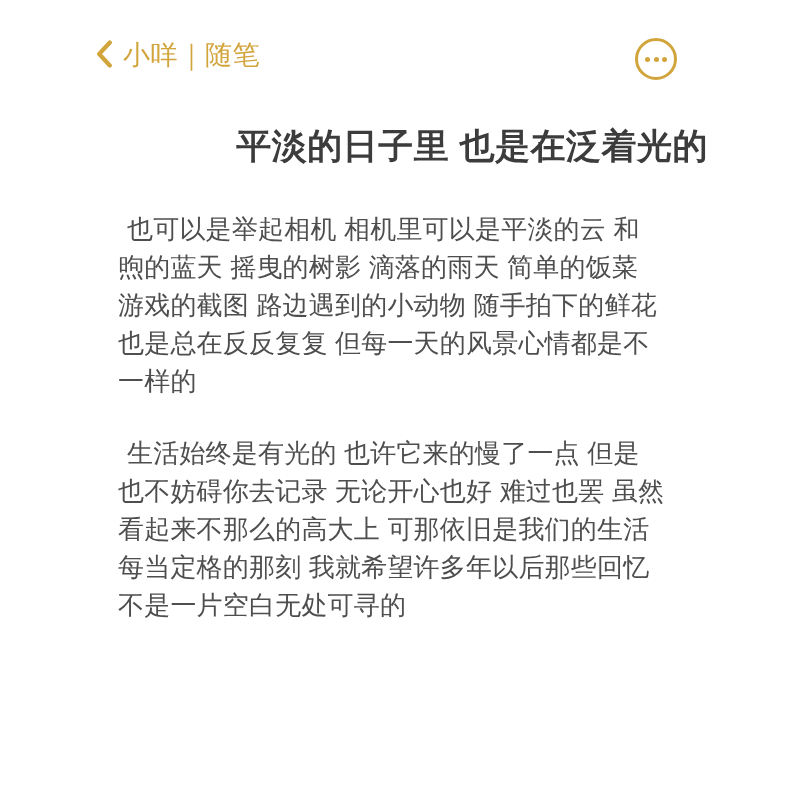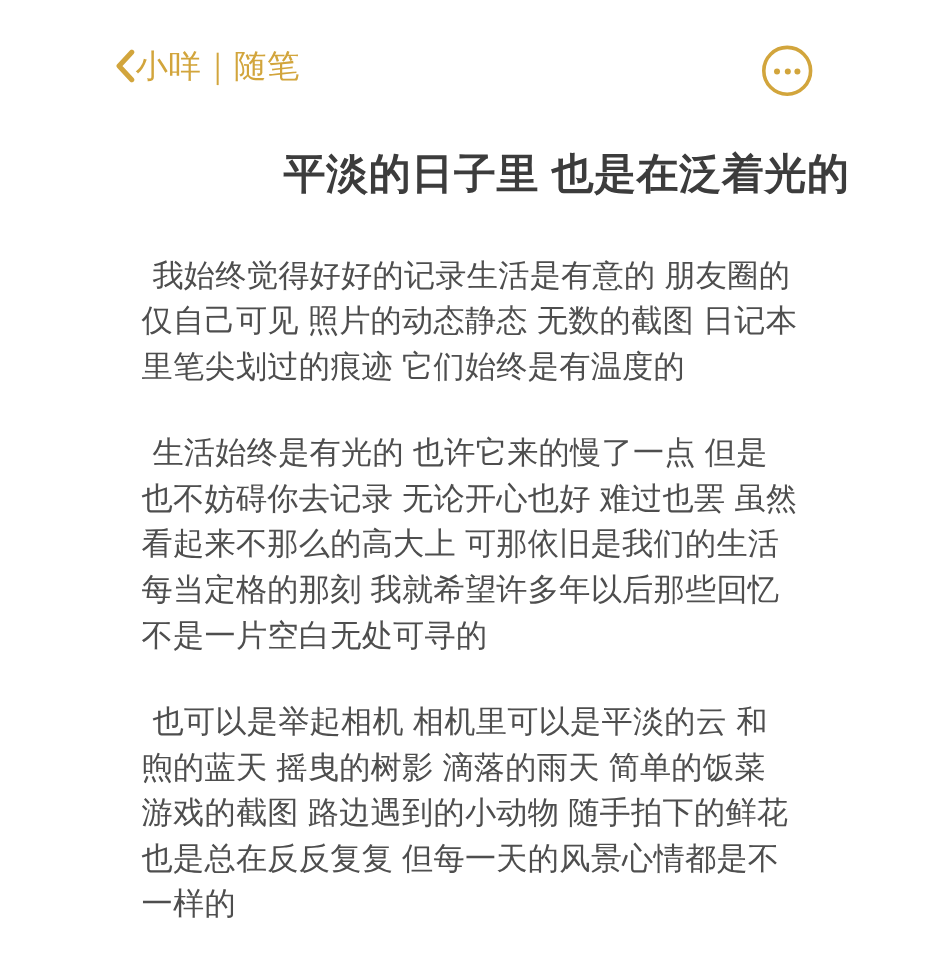--- a/index.html
+++ b/index.html
@@ -20,21 +20,21 @@
     height:800px;
     background:var(--bg);
     overflow:hidden;
   }
   
   .back{
     position:absolute;
     left:96px;
     top:40px;
     display:flex;
-    align-items:center;
+    gap:10px;
     cursor:pointer;
   }
   .chevron{
     width:17px;
     height:28px;
     stroke:var(--gold);
     stroke-width:4.2;
     fill:none;
     stroke-linecap:round;
     stroke-linejoin:round;
@@ -111,30 +111,27 @@
 
   <div class="more" title="">
     <span class="dot"></span>
     <span class="dot"></span>
     <span class="dot"></span>
   </div>
 
   <div class="content">
     <h1 class="note-title">平淡的日子里 也是在泛着光的</h1>
 
-    <p class="para">我始终觉得好好的记录生活是有意的 朋友圈的
-仅自己可见 照片的动态静态 无数的截图 日记本
-里笔尖划过的痕迹 它们始终是有温度的</p>
+
+    <p class="para">也可以是举起相机 相机里可以是平淡的云 和
+煦的蓝天 摇曳的树影 滴落的雨天 简单的饭菜 
+游戏的截图 路边遇到的小动物 随手拍下的鲜花 
+也是总在反反复复 但每一天的风景心情都是不
+一样的</p>
 
     <p class="para">生活始终是有光的 也许它来的慢了一点 但是
 也不妨碍你去记录 无论开心也好 难过也罢 虽然
 看起来不那么的高大上 可那依旧是我们的生活 
 每当定格的那刻 我就希望许多年以后那些回忆
 不是一片空白无处可寻的</p>
-
-    <p class="para">也可以是举起相机 相机里可以是平淡的云 和
-煦的蓝天 摇曳的树影 滴落的雨天 简单的饭菜 
-游戏的截图 路边遇到的小动物 随手拍下的鲜花 
-也是总在反反复复 但每一天的风景心情都是不
-一样的</p>
   </div>
 
 </div>
 
 </body></html>

